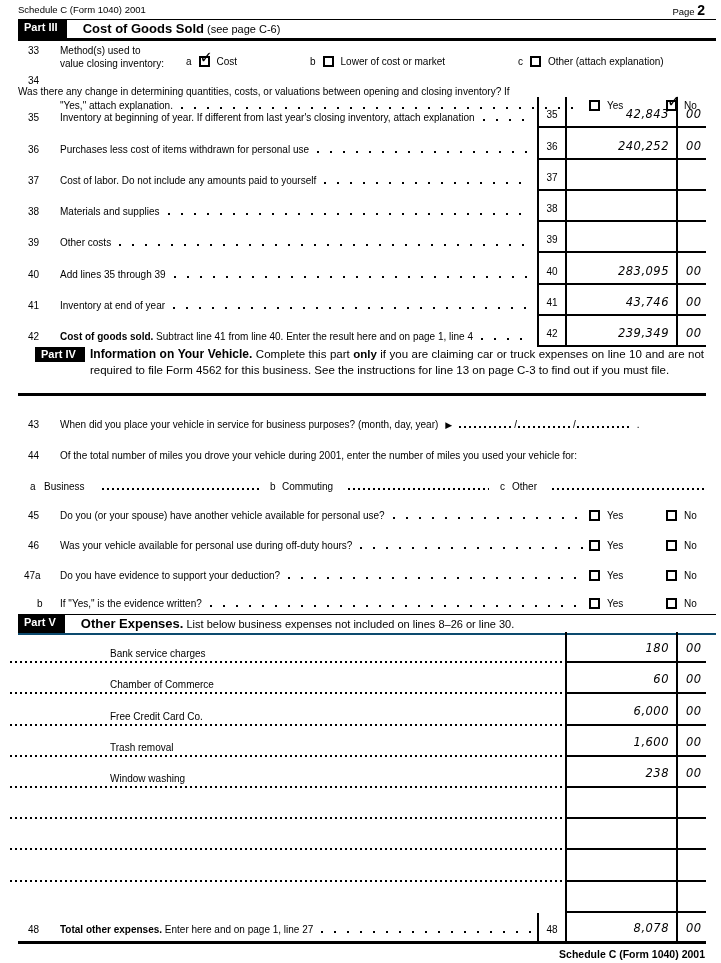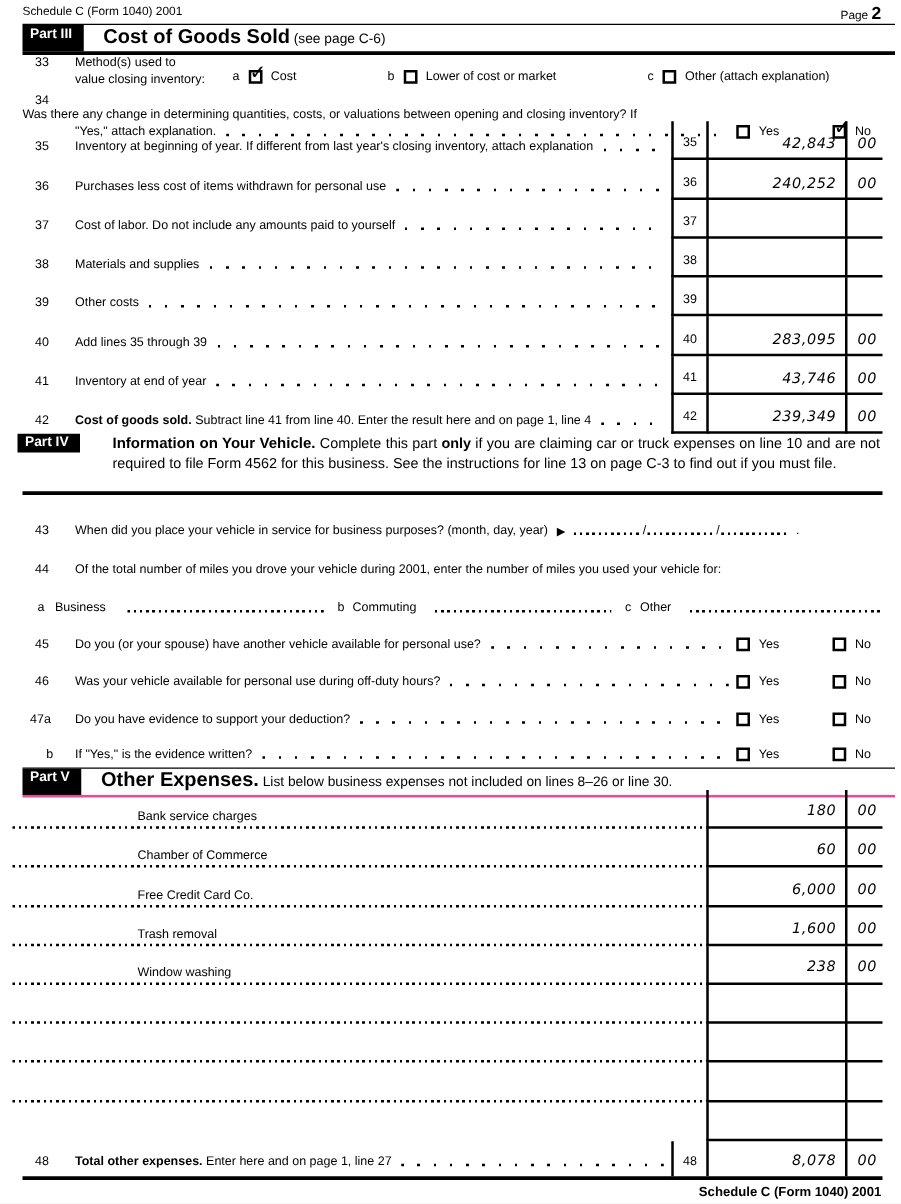--- a/index.html
+++ b/index.html
@@ -12,24 +12,24 @@
   .abs { position:absolute; }
 
   
   .hdr-left { top:4px; left:18px; font-size:9.5px; }
   .hdr-right { top:2px; right:16px; font-size:9.5px; }
   .hdr-right .pgnum { font-size:14px; font-weight:bold; }
 
   
   .partbar { left:18px; right:5px; border-top:1px solid #000; display:flex; align-items:stretch; background:#fff; }
   .partbar.thick { border-bottom:3px solid #000; }
-  .partbar.med   { border-bottom:2px solid #ec4899; }
+  .partbar.med   { border-bottom:2px solid #0c4a6e; }
   .tab { background:#000; color:#fff; font-weight:bold; font-size:11px; padding:1px 9px 2px 6px; white-space:nowrap; }
   .bartitle { padding:1px 0 2px 16px; font-size:11px; white-space:nowrap; }
-  .bartitle b { font-size:16px; }
+  .bartitle b { font-size:13px; }
 
   .lnum { display:inline-block; width:42px; padding-left:10px; flex:none; }
   .lnum-b { display:inline-block; width:42px; padding-left:19px; flex:none; }
   .frow { display:flex; align-items:flex-end; left:18px; right:15px; }
 
   
   .leader { flex:1; height:2px; margin:0 6px 2px 8px; align-self:flex-end;
             background:repeating-linear-gradient(90deg,#000 0 2px,transparent 2px 13px); }
   
   .dotline { height:2px; align-self:flex-end; margin-bottom:2px;
@@ -235,21 +235,21 @@
           <span class="lnum">42</span>
           <span class="txt"><b>Cost of goods sold.</b> <span>Subtract line 41 from line 40. Enter the result here and on page 1, line 4</span></span>
           <span class="leader"></span>
         </div>
       <div class="cgs-num">42</div>
       <div class="cgs-amt hand">239,349</div>
       <div class="cgs-cents hand">00</div>
     </div>
   </div>
 
-  <div class="abs" style="top:347px;left:14px;">
+  <div class="abs" style="top:347px;left:35px;">
     <div class="tab" style="display:inline-block;">Part IV</div>
   </div>
   <div class="abs p4para">
     <b class="lead">Information on Your Vehicle.</b><span> Complete this part </span><b>only</b><span> if you are claiming car or truck expenses on line 10 and are not required to file Form 4562 for this business. See the instructions for line 13 on page C-3 to find out if you must file.</span>
   </div>
   <div class="abs rule" style="top:393px;"></div>
 
   <div class="abs frow" style="top:419px;">
     <span class="lnum">43</span>
     <span>When did you place your vehicle in service for business purposes? (month, day, year)</span>

